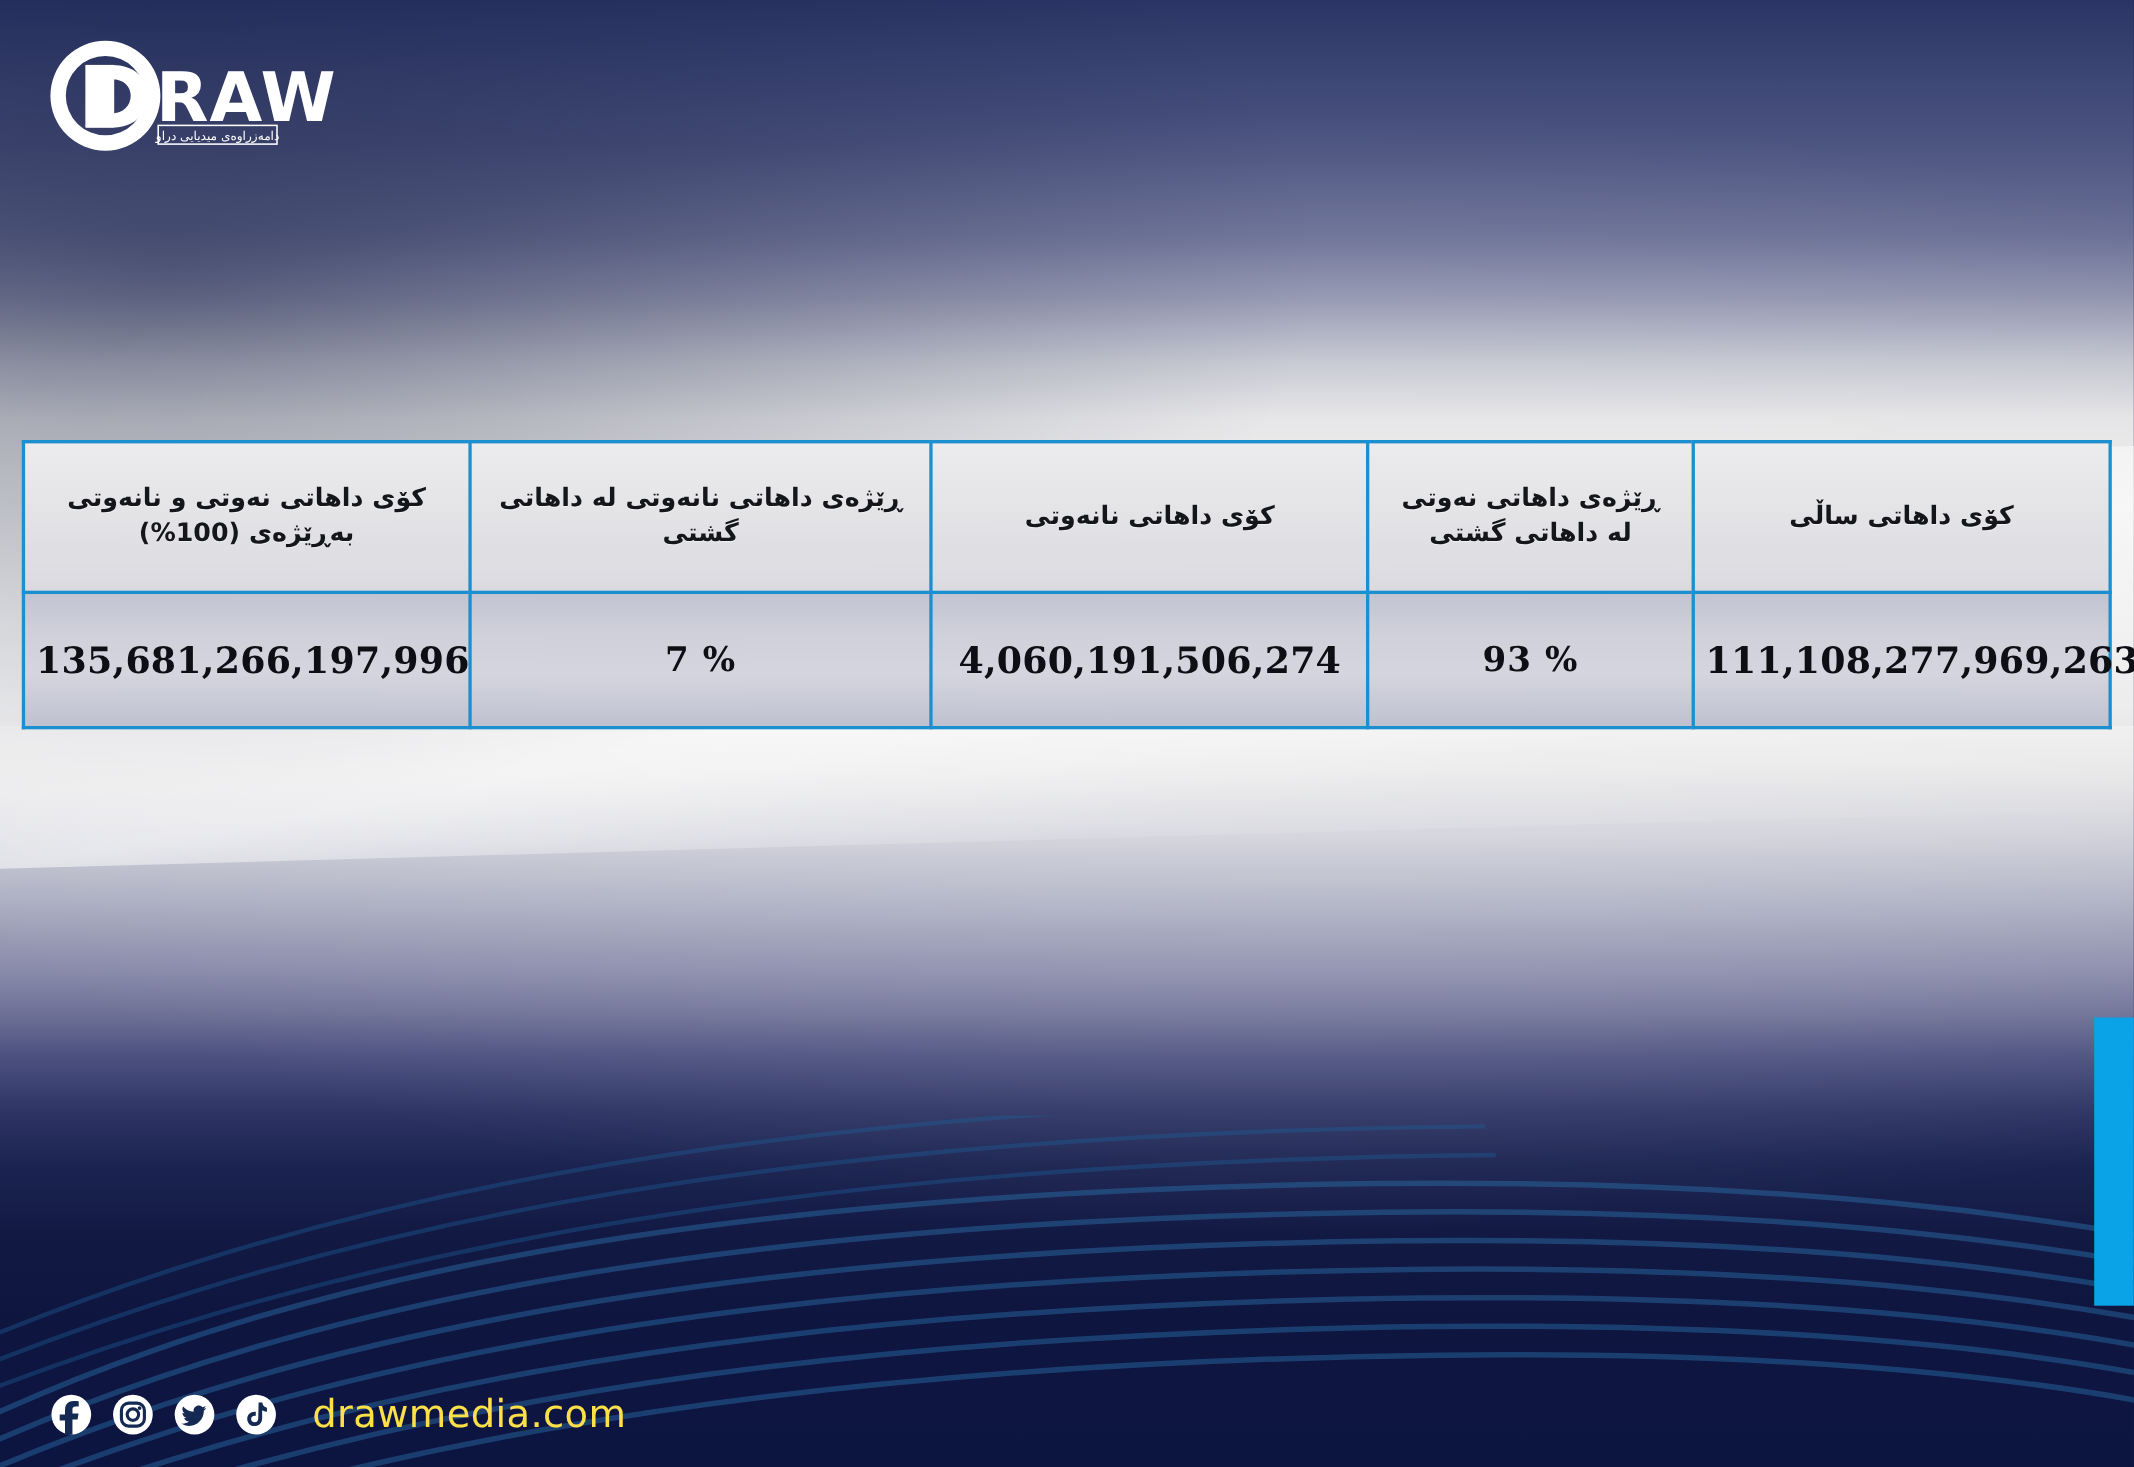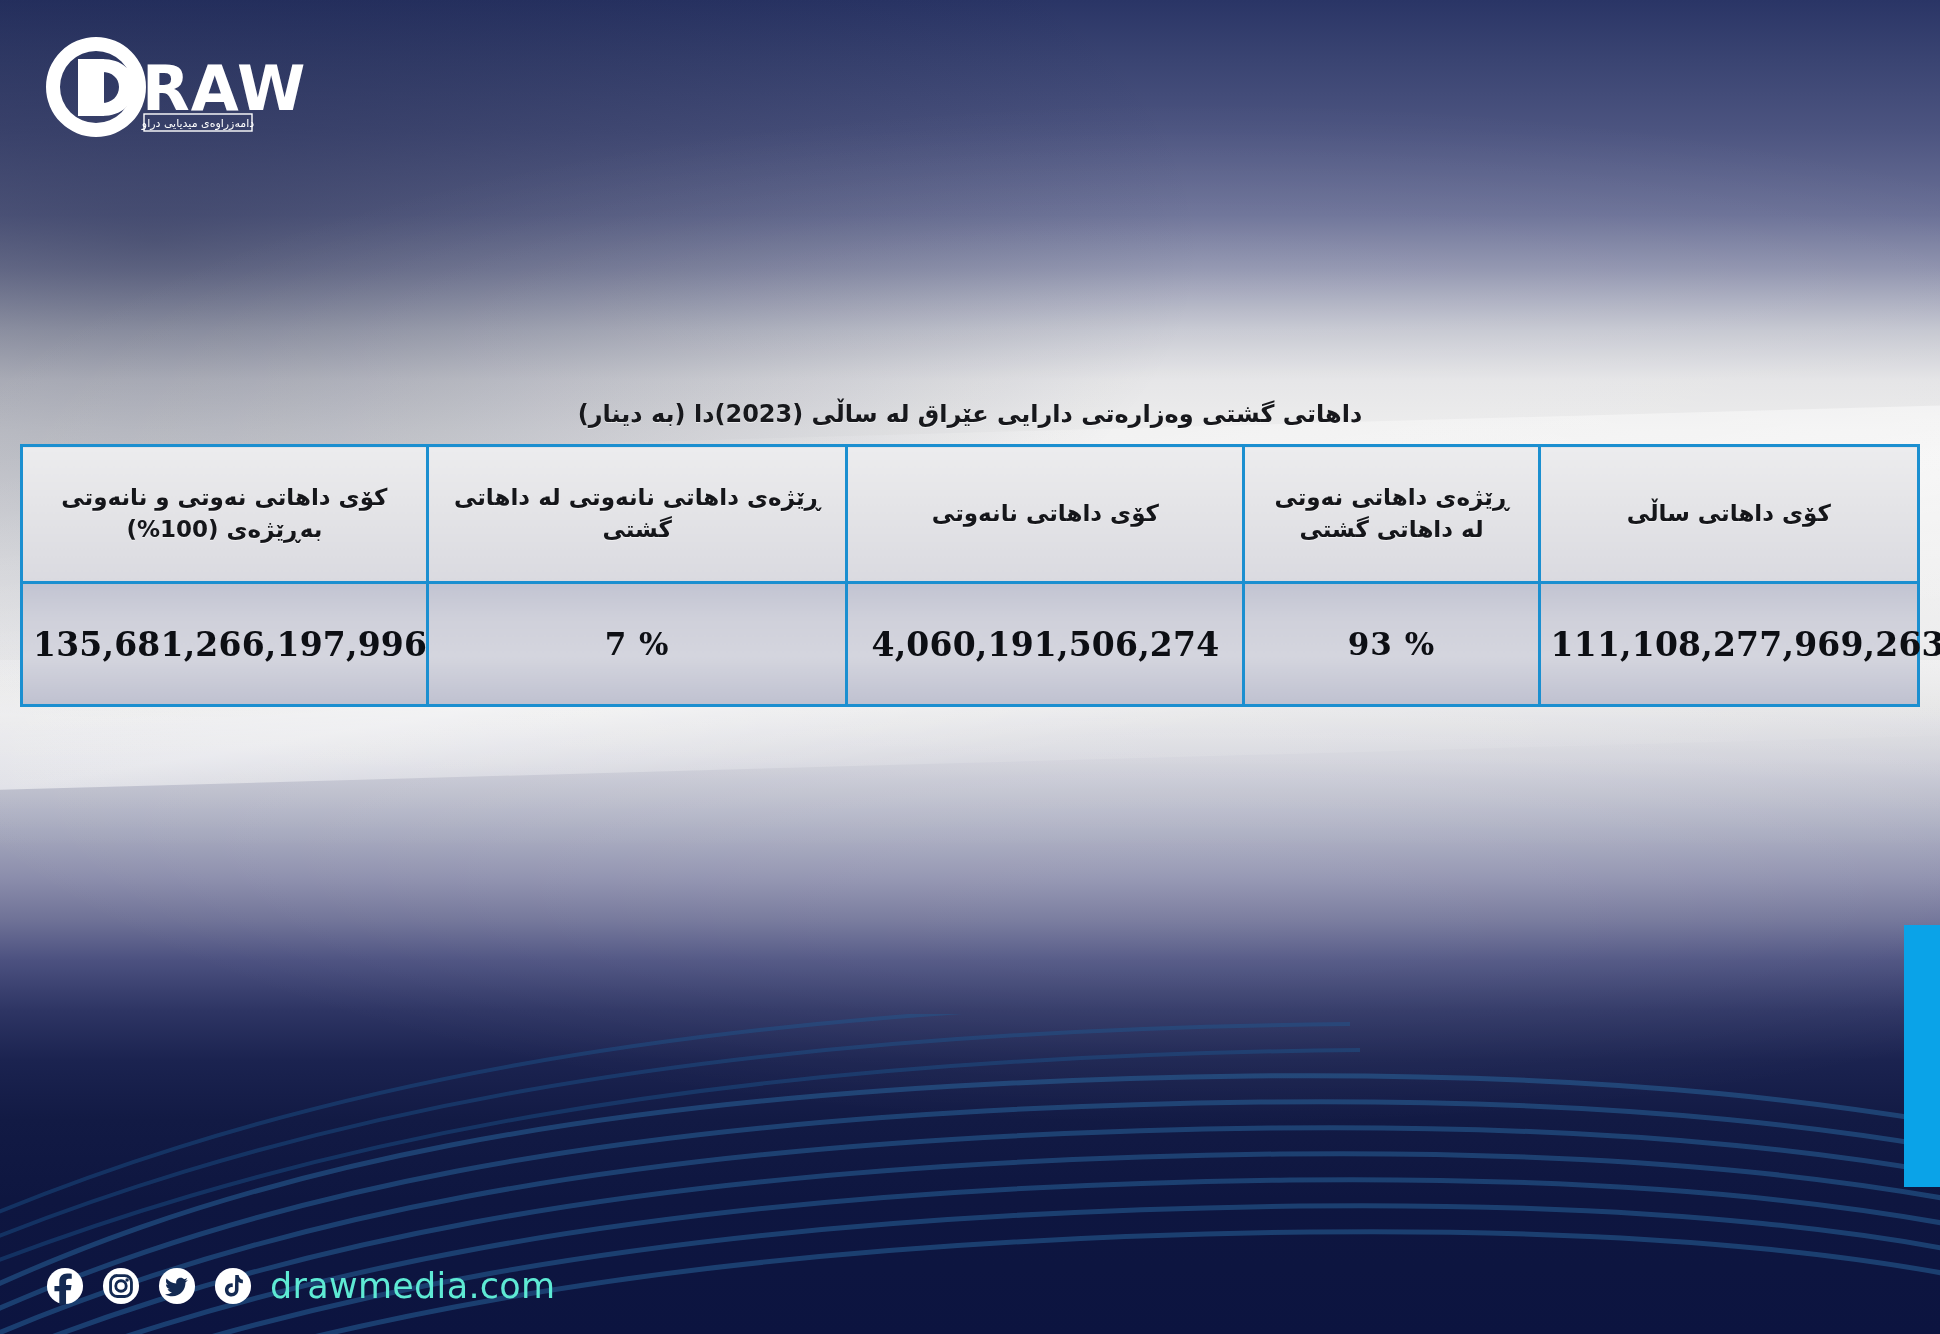--- a/index.html
+++ b/index.html
@@ -201,25 +201,25 @@
     align-items: center;
     gap: 18px;
     direction: ltr;
   }
   .soc {
     width: 38px;
     height: 38px;
     display: block;
   }
   .site {
-    color: #5eead4;
+    color: #fde047;
     font-size: 35px;
     font-weight: 400;
     letter-spacing: 0.3px;
-    margin-left: 0;
+    margin-left: 14px;
     font-family: "DejaVu Sans", "Liberation Sans", sans-serif;
   }
 </style>
 </head>
 <body>
 
 <div id="poster">
 
   <div class="bg-base"></div>
   <div class="bg-sheen"></div>
@@ -254,21 +254,20 @@
       <circle cx="52" cy="53" r="30" fill="none" stroke="#2a3566" stroke-width="0"></circle>
 
       <text x="98" y="76" font-family="'DejaVu Sans','Liberation Sans',sans-serif" font-size="62" font-weight="700" fill="#ffffff" letter-spacing="1">RAW</text>
 
       <rect x="100" y="80" width="108" height="17" fill="none" stroke="#ffffff" stroke-width="1.4"></rect>
       <text x="154" y="93" text-anchor="middle" direction="rtl" font-family="'DejaVu Sans','Liberation Sans',sans-serif" font-size="11" fill="#ffffff">دامەزراوەی میدیایی دراو</text>
     </svg>
   </div>
 
   <div class="table-wrap">
-    <div class="table-caption">داهاتی گشتی وەزارەتی دارایی عێراق لە ساڵی (2023)دا (بە دینار)</div>
     <table class="fin">
       <thead>
         <tr>
           <th class="c1">کۆی داهاتی ساڵی</th>
           <th class="c2">ڕێژەی داهاتی نەوتی لە داهاتی گشتی</th>
           <th class="c3">کۆی داهاتی نانەوتی</th>
           <th class="c4">ڕێژەی داهاتی نانەوتی لە داهاتی گشتی</th>
           <th class="c5">کۆی داهاتی نەوتی و نانەوتی بەڕێژەی (100%)</th>
         </tr>
       </thead>

